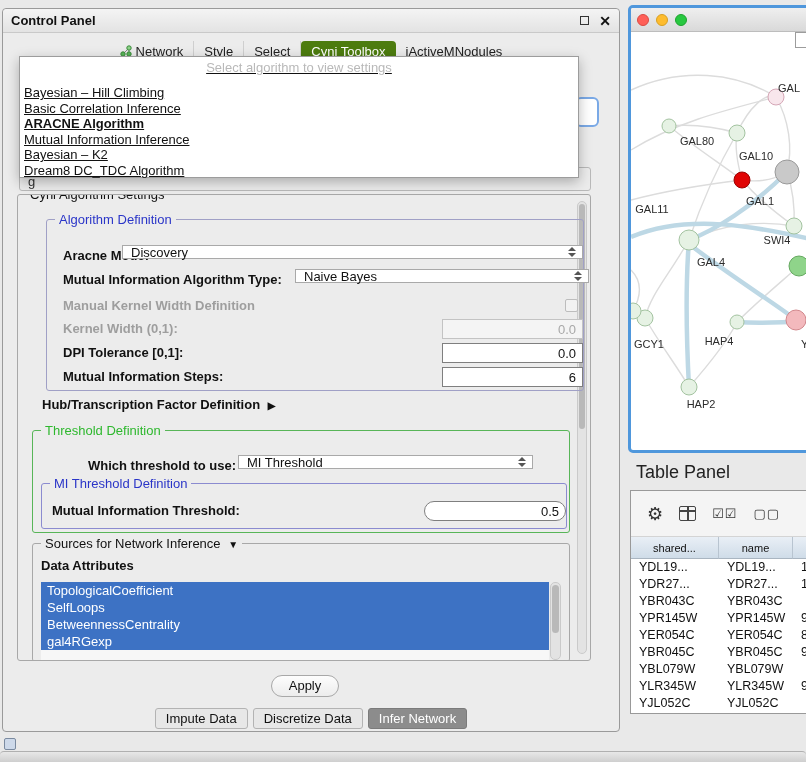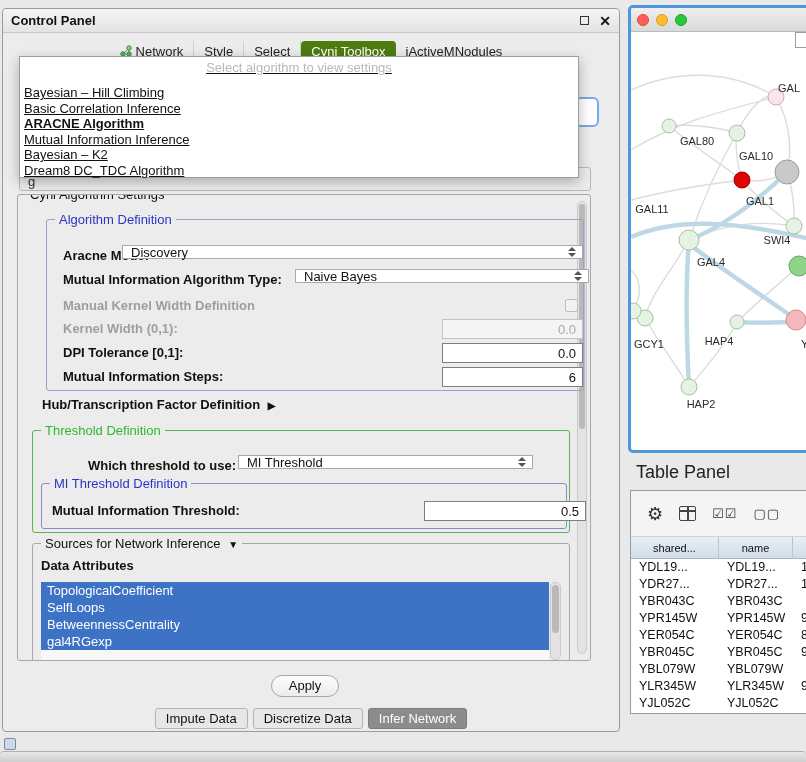--- a/index.html
+++ b/index.html
@@ -242,21 +242,21 @@
           <span>MI Threshold</span>
           <span class="arr">
               <i class="up"></i>
               <i class="down"></i>
             </span>
         </div>
 
         <div class="grp" id="miGrp">
           <span class="gtitle">MI Threshold Definition</span>
           <span class="lbl" style="left:10px; top:19px;">Mutual Information Threshold:</span>
-          <div class="field" style="left:382px; top:17px; width:162px;">
+          <div class="field" style="left:382px; top:17px; width:142px;border-radius:10px;">
             <span>0.5</span>
           </div>
         </div>
       </div>
 
       <div class="grp" id="sourcesGrp">
         <span class="gtitle">
           <span>Sources for Network Inference</span>
           <span class="disclosure">▼</span>
         </span>

